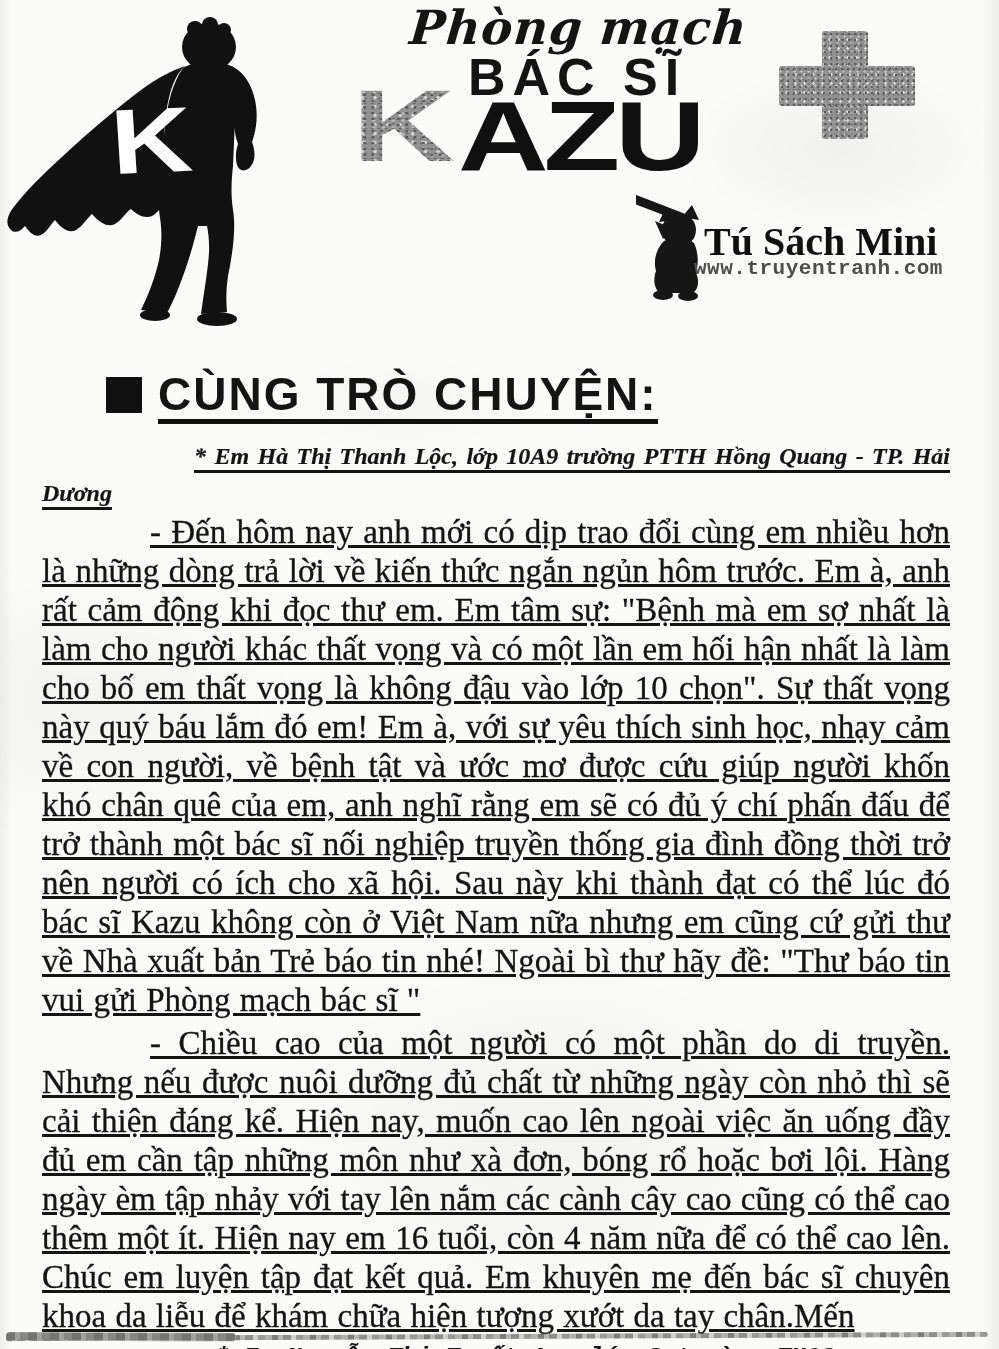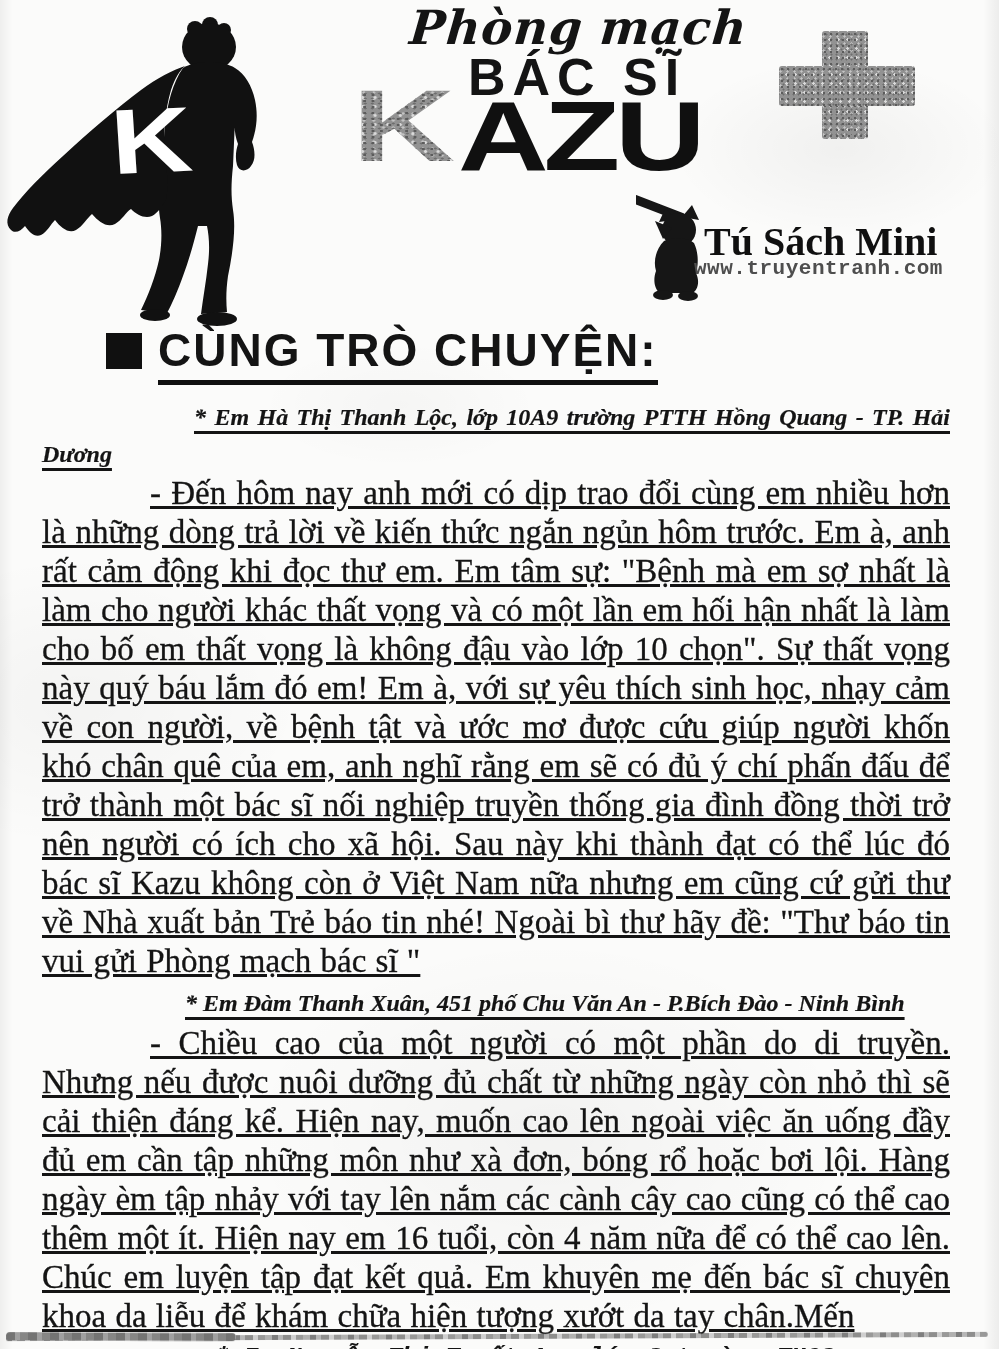--- a/index.html
+++ b/index.html
@@ -79,21 +79,21 @@
   .section-heading{
     margin:0 0 14px 0; padding-left:64px; white-space:nowrap;
     font-family:"Liberation Sans","DejaVu Sans",sans-serif;
     font-weight:700; font-size:46px; line-height:50px; letter-spacing:2px;
   }
   .bullet-square{
     display:inline-block; width:36px; height:36px; background:#101010;
     margin-right:16px; transform:translateY(3px);
   }
   .section-title{
-    display:inline-block; border-bottom:5px solid #101010; padding-bottom:5px;
+    display:inline-block; border-bottom:5px solid #101010; margin-top:44px;
   }
   .letter-header{
     margin:0; text-indent:152px; text-align:justify;
     font-style:italic; font-weight:700; font-size:24px; line-height:36.5px;
     text-decoration:underline; text-decoration-thickness:3px; text-underline-offset:6px;
     -webkit-text-stroke:.2px #141414;
   }
   .letter-header.h2{text-indent:143px;}
   .letter-header.h3{text-indent:173px; margin-top:0;font-family:Liberation Mono, monospace;}
   .letter-body{
@@ -171,20 +171,19 @@
 
   <div class="content">
 
     <h1 class="section-heading">
       <span class="bullet-square"></span><span class="section-title">CÙNG TRÒ CHUYỆN:</span>
     </h1>
 
     <p class="letter-header h1">* Em Hà Thị Thanh Lộc, lớp 10A9 trường PTTH Hồng Quang - TP. Hải Dương</p>
     <p class="letter-body">- Đến hôm nay anh mới có dịp trao đổi cùng em nhiều hơn là những dòng trả lời về kiến thức ngắn ngủn hôm trước. Em à, anh rất cảm động khi đọc thư em. Em tâm sự: "Bệnh mà em sợ nhất là làm cho người khác thất vọng và có một lần em hối hận nhất là làm cho bố em thất vọng là không đậu vào lớp 10 chọn". Sự thất vọng này quý báu lắm đó em! Em à, với sự yêu thích sinh học, nhạy cảm về con người, về bệnh tật và ước mơ được cứu giúp người khốn khó chân quê của em, anh nghĩ rằng em sẽ có đủ ý chí phấn đấu để trở thành một bác sĩ nối nghiệp truyền thống gia đình đồng thời trở nên người có ích cho xã hội. Sau này khi thành đạt có thể lúc đó bác sĩ Kazu không còn ở Việt Nam nữa nhưng em cũng cứ gửi thư về Nhà xuất bản Trẻ báo tin nhé! Ngoài bì thư hãy đề: "Thư báo tin vui gửi Phòng mạch bác sĩ "</p>
 
-    <p class="letter-header h2">* Em Đàm Thanh Xuân, 451 phố Chu Văn An - P.Bích Đào - Ninh Bình</p>
     <p class="letter-body">- Chiều cao của một người có một phần do di truyền. Nhưng nếu được nuôi dưỡng đủ chất từ những ngày còn nhỏ thì sẽ cải thiện đáng kể. Hiện nay, muốn cao lên ngoài việc ăn uống đầy đủ em cần tập những môn như xà đơn, bóng rổ hoặc bơi lội. Hàng ngày èm tập nhảy với tay lên nắm các cành cây cao cũng có thể cao thêm một ít. Hiện nay em 16 tuổi, còn 4 năm nữa để có thể cao lên. Chúc em luyện tập đạt kết quả. Em khuyên mẹ đến bác sĩ chuyên khoa da liễu để khám chữa hiện tượng xướt da tay chân.Mến</p>
 
     <p class="letter-header h3">* Em Nguyễn Thị Tuyết An, lớp 8 trường THCS</p>
   </div>
 
   <div class="scratch"></div>
 </div>
 
 </body></html>

